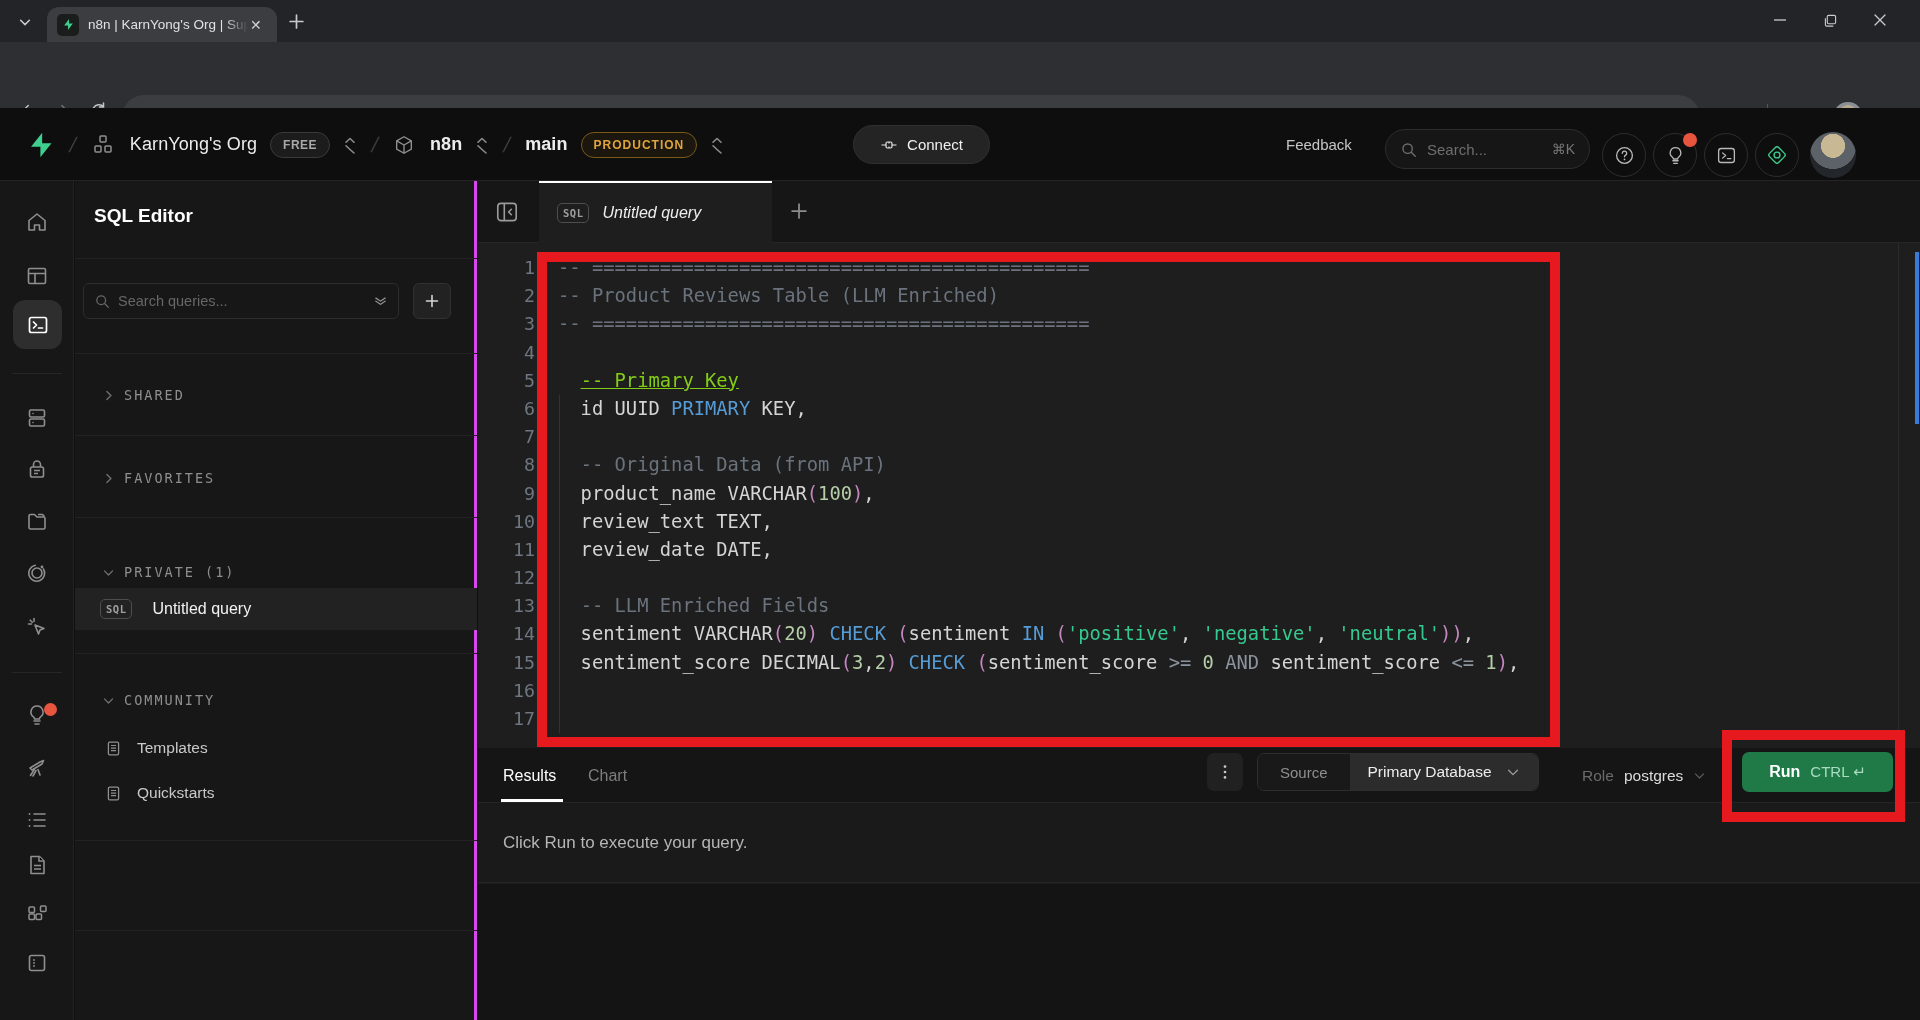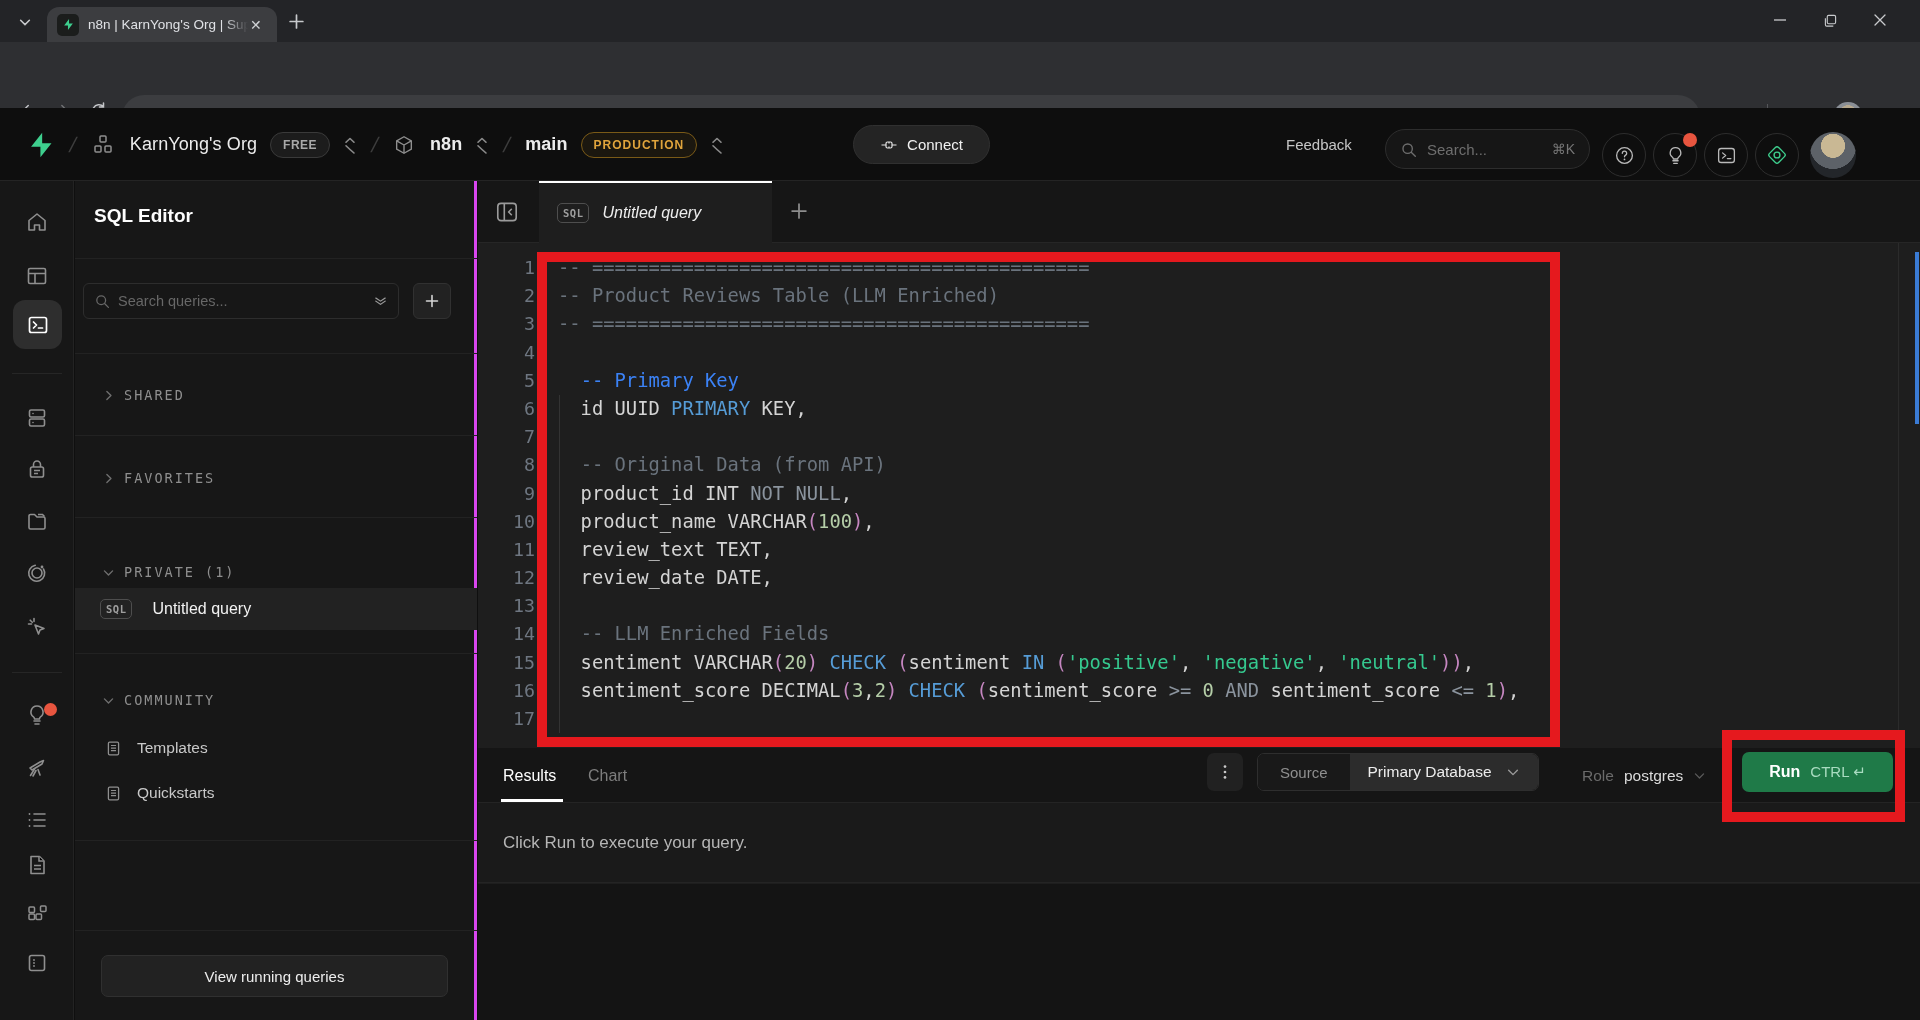--- a/index.html
+++ b/index.html
@@ -428,23 +428,20 @@
   </div>
   <div class="citem" style="top:595px">
     <svg class="ico" width="17" height="17" viewBox="0 0 20 20">
         <rect x="4" y="2.5" width="12" height="15" rx="1.5" fill="none" stroke="currentColor" stroke-width="1.5"></rect>
         <path d="M7 6.5h6M7 9.5h6M7 12.5h6" stroke="currentColor" stroke-width="1.3"></path>
       </svg>
     <span class="lbl">Quickstarts</span>
   </div>
   <div class="sdiv" style="top:659px"></div>
   <div class="sdiv" style="top:749px"></div>
-  <div class="runqbtn">
-      <span>View running queries</span>
-    </div>
 </div>
 
 <div class="abs main">
   <div class="tabbar">
     <div class="collapsebtn">
       <svg width="26" height="26" viewBox="0 0 24 24">
           <rect x="3.5" y="4" width="17" height="16" rx="3" fill="none" stroke="currentColor" stroke-width="1.5"></rect>
           <path d="M9.5 4v16" stroke="currentColor" stroke-width="1.5"></path>
           <path d="M16 9.5 13.5 12l2.5 2.5" fill="none" stroke="currentColor" stroke-width="1.5" stroke-linecap="round" stroke-linejoin="round"></path>
         </svg>
@@ -478,25 +475,24 @@
         <div class="ln">15</div>
         <div class="ln">16</div>
         <div class="ln">17</div>
       </div>
     <div class="indentguide"></div>
     <div class="code">
         <div class="cl"><span style="color: rgb(106, 115, 125);">-- ============================================</span></div>
         <div class="cl"><span style="color: rgb(106, 115, 125);">-- Product Reviews Table (LLM Enriched)</span></div>
         <div class="cl"><span style="color: rgb(106, 115, 125);">-- ============================================</span></div>
         <div class="cl"></div>
-        <div class="cl"><span style="color: rgb(212, 212, 212);">  </span><span style="color: #3b82f6;">-- Primary Key</span></div>
+        <div class="cl"><span style="color: rgb(212, 212, 212);">  </span><span style="color: #84cc16; text-decoration: underline;">-- Primary Key</span></div>
         <div class="cl"><span style="color: rgb(212, 212, 212);">  id UUID </span><span style="color: rgb(86, 156, 214);">PRIMARY</span><span style="color: rgb(212, 212, 212);"> KEY,</span></div>
         <div class="cl"></div>
         <div class="cl"><span style="color: rgb(212, 212, 212);">  </span><span style="color: rgb(106, 115, 125);">-- Original Data (from API)</span></div>
-        <div class="cl"><span style="color: rgb(212, 212, 212);">  product_id INT </span><span style="color: rgb(139, 148, 158);">NOT NULL</span><span style="color: rgb(212, 212, 212);">,</span></div>
         <div class="cl"><span style="color: rgb(212, 212, 212);">  product_name VARCHAR</span><span style="color: rgb(197, 134, 192);">(</span><span style="color: rgb(181, 206, 168);">100</span><span style="color: rgb(197, 134, 192);">)</span><span style="color: rgb(212, 212, 212);">,</span></div>
         <div class="cl"><span style="color: rgb(212, 212, 212);">  review_text TEXT,</span></div>
         <div class="cl"><span style="color: rgb(212, 212, 212);">  review_date DATE,</span></div>
         <div class="cl"></div>
         <div class="cl"><span style="color: rgb(212, 212, 212);">  </span><span style="color: rgb(106, 115, 125);">-- LLM Enriched Fields</span></div>
         <div class="cl"><span style="color: rgb(212, 212, 212);">  sentiment VARCHAR</span><span style="color: rgb(197, 134, 192);">(</span><span style="color: rgb(181, 206, 168);">20</span><span style="color: rgb(197, 134, 192);">)</span><span style="color: rgb(212, 212, 212);"> </span><span style="color: rgb(86, 156, 214);">CHECK</span><span style="color: rgb(212, 212, 212);"> </span><span style="color: rgb(197, 134, 192);">(</span><span style="color: rgb(212, 212, 212);">sentiment </span><span style="color: rgb(86, 156, 214);">IN</span><span style="color: rgb(212, 212, 212);"> </span><span style="color: rgb(197, 134, 192);">(</span><span style="color: rgb(53, 201, 143);">'positive'</span><span style="color: rgb(212, 212, 212);">, </span><span style="color: rgb(53, 201, 143);">'negative'</span><span style="color: rgb(212, 212, 212);">, </span><span style="color: rgb(53, 201, 143);">'neutral'</span><span style="color: rgb(197, 134, 192);">))</span><span style="color: rgb(212, 212, 212);">,</span></div>
         <div class="cl"><span style="color: rgb(212, 212, 212);">  sentiment_score DECIMAL</span><span style="color: rgb(197, 134, 192);">(</span><span style="color: rgb(181, 206, 168);">3</span><span style="color: rgb(212, 212, 212);">,</span><span style="color: rgb(181, 206, 168);">2</span><span style="color: rgb(197, 134, 192);">)</span><span style="color: rgb(212, 212, 212);"> </span><span style="color: rgb(86, 156, 214);">CHECK</span><span style="color: rgb(212, 212, 212);"> </span><span style="color: rgb(197, 134, 192);">(</span><span style="color: rgb(212, 212, 212);">sentiment_score </span><span style="color: rgb(139, 148, 158);">&gt;=</span><span style="color: rgb(212, 212, 212);"> </span><span style="color: rgb(181, 206, 168);">0</span><span style="color: rgb(212, 212, 212);"> </span><span style="color: rgb(139, 148, 158);">AND</span><span style="color: rgb(212, 212, 212);"> sentiment_score </span><span style="color: rgb(139, 148, 158);">&lt;=</span><span style="color: rgb(212, 212, 212);"> </span><span style="color: rgb(181, 206, 168);">1</span><span style="color: rgb(197, 134, 192);">)</span><span style="color: rgb(212, 212, 212);">,</span></div>
       </div>
     <div class="sbtrack"></div>
     <div class="sbthumb"></div>

